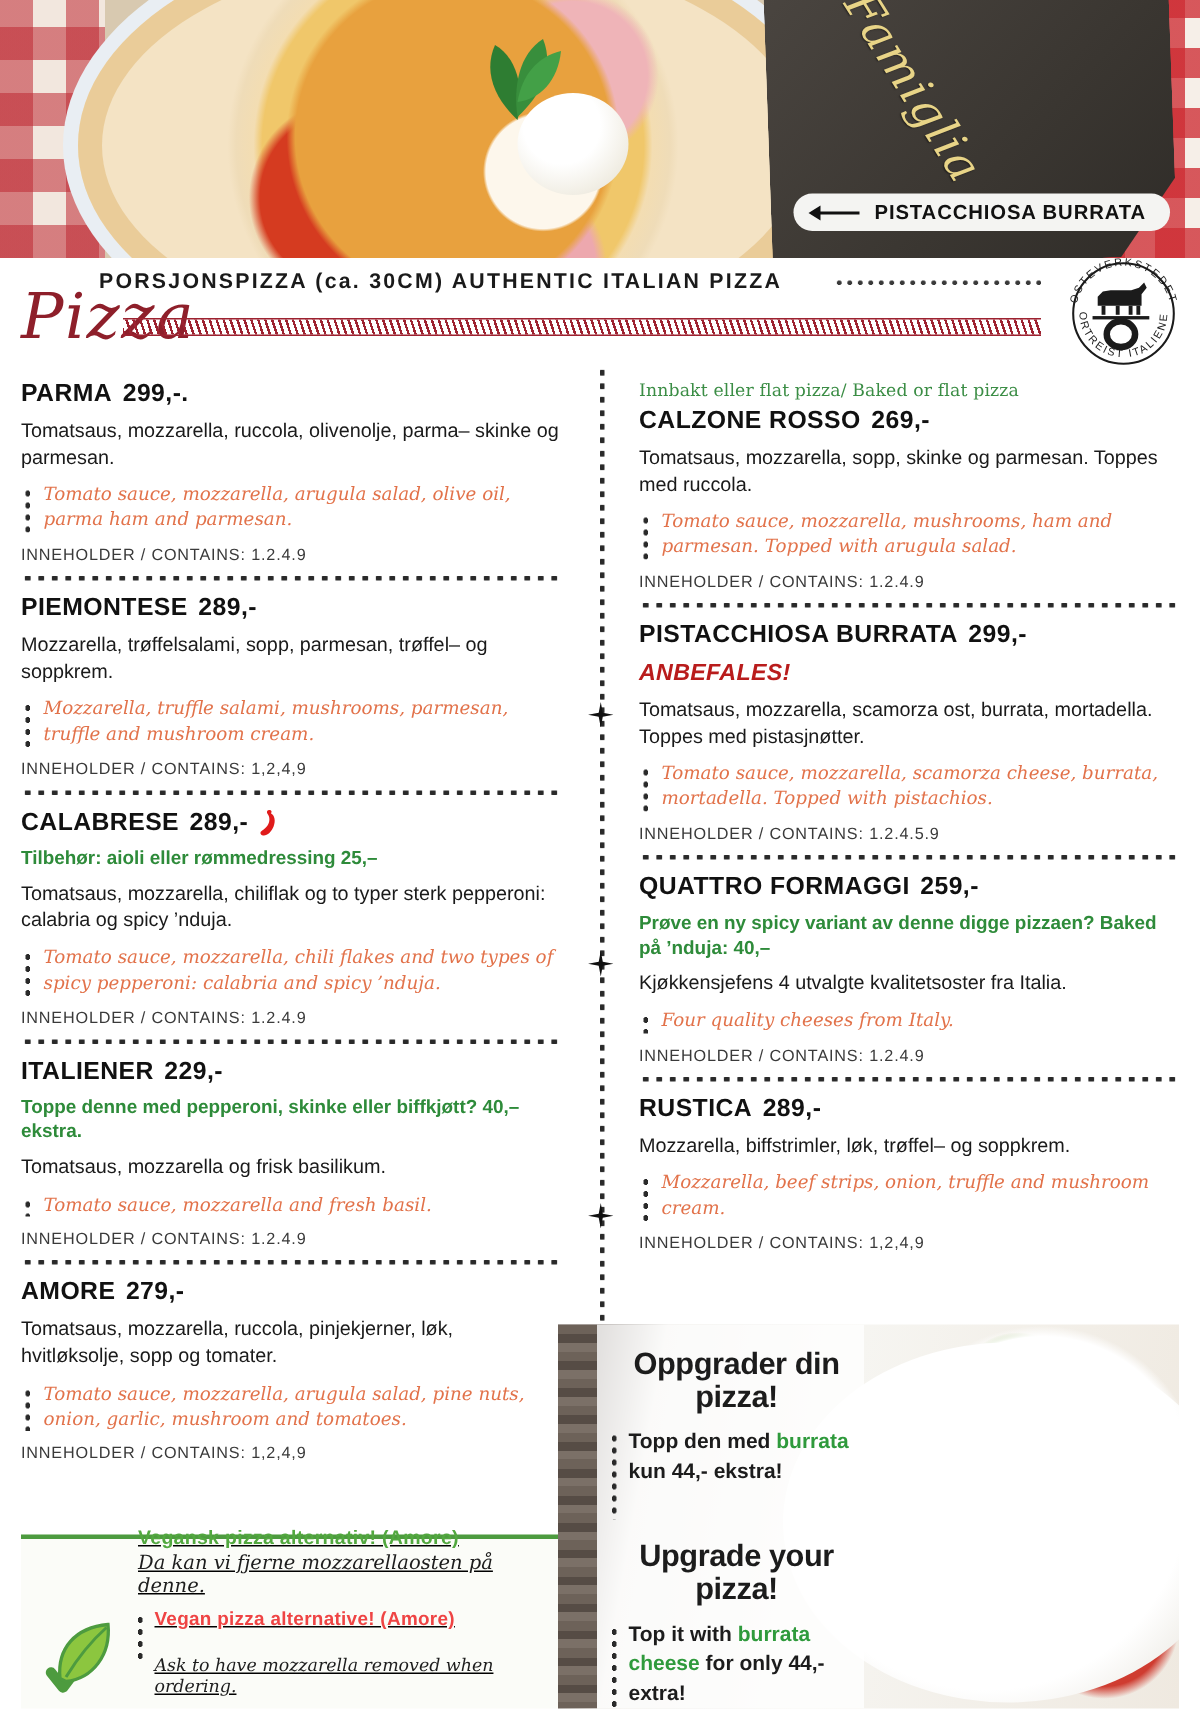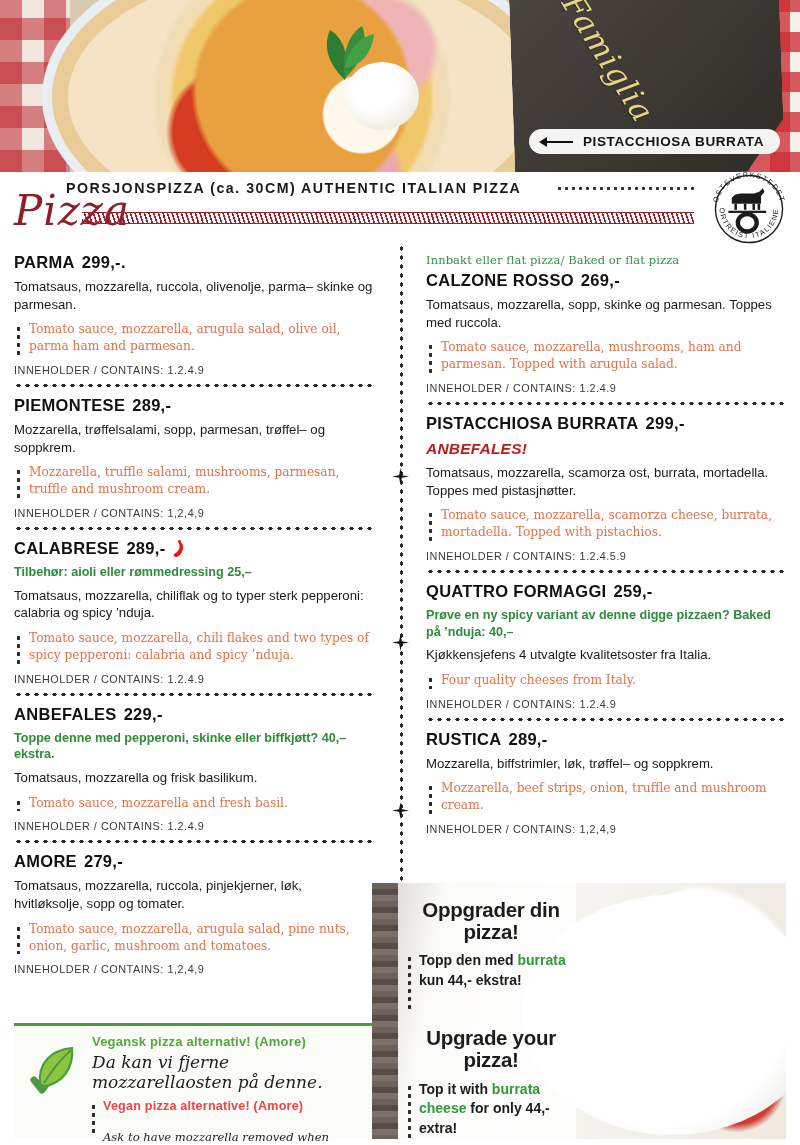--- a/index.html
+++ b/index.html
@@ -170,40 +170,40 @@
   }
   .desc-en-wrap {
     display: flex; gap: 9px; margin-bottom: 9px; padding-left: 3px;
   }
   .vdots {
     width: 3px; flex: 0 0 3px; margin-top: 4px;
     background-image: radial-gradient(circle, #2a2a2a 42%, rgba(0,0,0,0) 44%);
     background-size: 3px 8px; background-repeat: repeat-y;
   }
   .desc-en {
-    font-family: "DejaVu Serif", serif; 
+    font-family: "DejaVu Serif", serif; font-style: italic;
     font-size: 12.2px; color: #e2724a; line-height: 1.38;
   }
   .contains {
     font-size: 10.8px; color: #3a3a3a; letter-spacing: .55px;
   }
 
   
   .vegan-box {
     position: absolute; left: 14px; bottom: 6px; width: 358px; height: 116px;
     background: #fbfcf8; border-top: 3px solid #4d9b3f;
-    display: flex; align-items: flex-start; gap: 6px; padding: 8px 10px;
+    display: flex; align-items: flex-end; gap: 6px; padding: 8px 10px; text-decoration: underline;
   }
   .leaf-icon { flex: 0 0 62px; }
   .vegan-text { flex: 1; }
   .vegan-title {
     font-size: 13px; font-weight: bold; color: #52a83f; margin-bottom: 3px; letter-spacing: .2px;
   }
   .vegan-sub {
-    font-family: "DejaVu Serif", serif; font-style: italic; font-size: 17px;
+    font-family: "DejaVu Serif", serif; font-style: italic; font-size: 13px;
     color: #1d1d1d; margin-bottom: 7px;
   }
   .vegan-en-wrap { display: flex; gap: 8px; }
   .vegan-en-title {
     font-size: 12.6px; font-weight: bold; color: #ef4444; margin-bottom: 17px; letter-spacing: .2px;
   }
   .vegan-en-sub {
     font-family: "DejaVu Serif", serif; font-style: italic; font-size: 11.6px; color: #1d1d1d;
   }
 
@@ -358,21 +358,21 @@
       </div>
       <div class="contains">
         <span>INNEHOLDER / CONTAINS:</span>
         <span>1.2.4.9</span>
       </div>
     </div>
     <div class="hdots"></div>
 
     <div class="item">
       <div class="item-title">
-        <span>ANBEFALES</span>
+        <span>ITALIENER</span>
         <span>229,-</span>
       </div>
       <div class="green-note">Toppe denne med pepperoni, skinke eller biffkjøtt? 40,– ekstra.</div>
       <div class="desc-no">Tomatsaus, mozzarella og frisk basilikum.</div>
       <div class="desc-en-wrap">
         <span class="vdots"></span>
         <span class="desc-en">Tomato sauce, mozzarella and fresh basil.</span>
       </div>
       <div class="contains">
         <span>INNEHOLDER / CONTAINS:</span>

